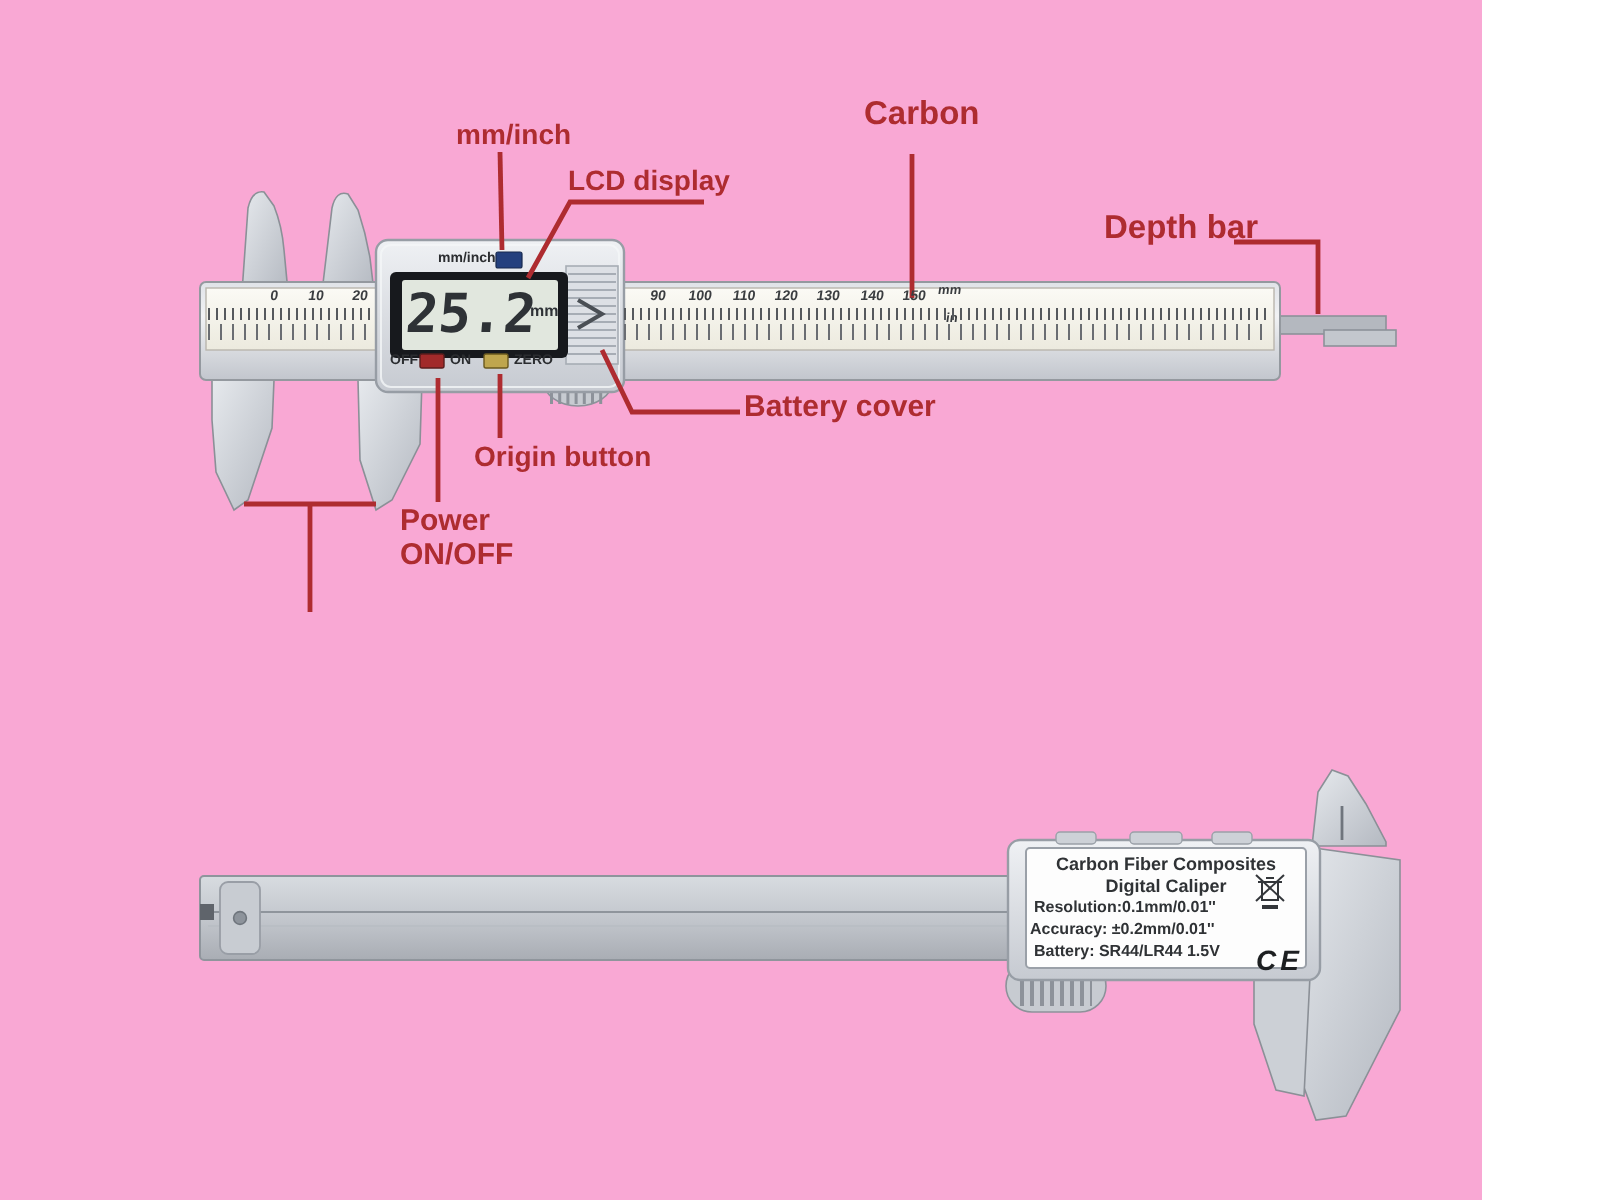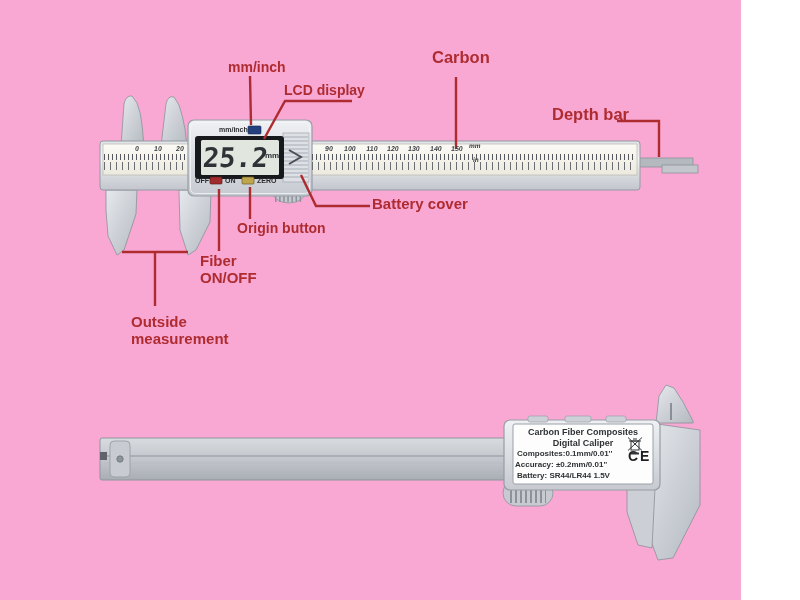--- a/index.html
+++ b/index.html
@@ -25,21 +25,21 @@
              letter-spacing:0px;}
   .lcd-unit{position:absolute;left:265px;top:151px;font-size:8px;font-weight:bold;color:#2e3236;}
   .mm-inch-dev{position:absolute;left:219px;top:126px;font-size:7px;}
   .btnrow{font-size:7px;}
   .brand{position:absolute;left:486px;top:142px;width:100px;text-align:center;font-size:8px;
          font-weight:bold;color:#2b2b2b;letter-spacing:.4px;line-height:1.45;}
   .scale-unit{position:absolute;font-size:6.5px;color:#3a3d40;font-weight:bold;transform:skewX(-8deg);}
   .plate-line{position:absolute;color:#2f3235;}
   .pl-big{font-size:9px;font-weight:bold;width:140px;text-align:center;}
   .pl-small{font-size:8px;font-weight:bold;}
-  .ce{position:absolute;left:628px;top:448px;font-size:14px;font-weight:600;letter-spacing:2px;color:#1d1f21;}
+  .ce{position:absolute;left:628px;top:472px;font-size:14px;font-weight:600;letter-spacing:2px;color:#1d1f21;font-style:italic;}
   .weee{position:absolute;left:627px;top:435px;}
 </style>
 </head>
 <body>
 
 <div class="canvas">
 
   <svg class="layer" width="800" height="600" viewBox="0 0 800 600">
     <defs>
       <linearGradient id="gBeam" x1="0" y1="0" x2="0" y2="1">
@@ -132,26 +132,22 @@
     <rect x="513" y="424" width="140" height="60" rx="2" fill="#fdfdfd" stroke="#9aa0a8" stroke-width="1"></rect>
   </svg>
 
   <span class="txt lbl s14" style="left:228px;top:60px;">mm/inch</span>
   <span class="txt lbl s14" style="left:284px;top:83px;">LCD display</span>
   <span class="txt lbl s16" style="left:432px;top:48px;">Carbon</span>
   <span class="txt lbl s16" style="left:552px;top:105px;">Depth bar</span>
   <span class="txt lbl s15" style="left:372px;top:196px;">Battery cover</span>
   <span class="txt lbl s14" style="left:237px;top:221px;text-align:right;">Origin button</span>
   <div class="txt lbl s15" style="left:200px;top:253px;">
-    <div>Fiber</div>
+    <div>Power</div>
     <div>ON/OFF</div>
-  </div>
-  <div class="txt lbl s15" style="left:131px;top:314px;">
-    <div>Outside</div>
-    <div>measurement</div>
   </div>
 
   <span class="scale-num" style="left:137px;">0</span>
   <span class="scale-num" style="left:158px;">10</span>
   <span class="scale-num" style="left:180px;">20</span>
 
   <span class="scale-num" style="left:329px;">90</span>
   <span class="scale-num" style="left:350px;">100</span>
   <span class="scale-num" style="left:372px;">110</span>
   <span class="scale-num" style="left:393px;">120</span>
@@ -169,21 +165,21 @@
   <span class="txt dev mm-inch-dev">mm/inch</span>
   <span class="lcd-value">25.2</span>
   <span class="lcd-unit">mm</span>
   <span class="txt dev btnrow" style="left:195px;top:177px;">OFF</span>
   <span class="txt dev btnrow" style="left:225px;top:177px;">ON</span>
   <span class="txt dev btnrow" style="left:257px;top:177px;">ZERO</span>
 
 
   <span class="plate-line pl-big" style="left:513px;top:427px;">Carbon Fiber Composites</span>
   <span class="plate-line pl-big" style="left:513px;top:438px;">Digital Caliper</span>
-  <span class="plate-line pl-small" style="left:517px;top:449px;">Composites:0.1mm/0.01''</span>
+  <span class="plate-line pl-small" style="left:517px;top:449px;">Resolution:0.1mm/0.01''</span>
   <span class="plate-line pl-small" style="left:515px;top:460px;">Accuracy: ±0.2mm/0.01''</span>
   <span class="plate-line pl-small" style="left:517px;top:471px;">Battery: SR44/LR44 1.5V</span>
   <span class="ce">CE</span>
 
   <span class="weee">
     <svg width="16" height="21" viewBox="0 0 16 21">
       <g stroke="#33363a" stroke-width="1" fill="none">
         <rect x="4" y="6" width="8" height="9"></rect>
         <line x1="2" y1="6" x2="14" y2="6"></line>
         <line x1="6" y1="4" x2="10" y2="4"></line>

